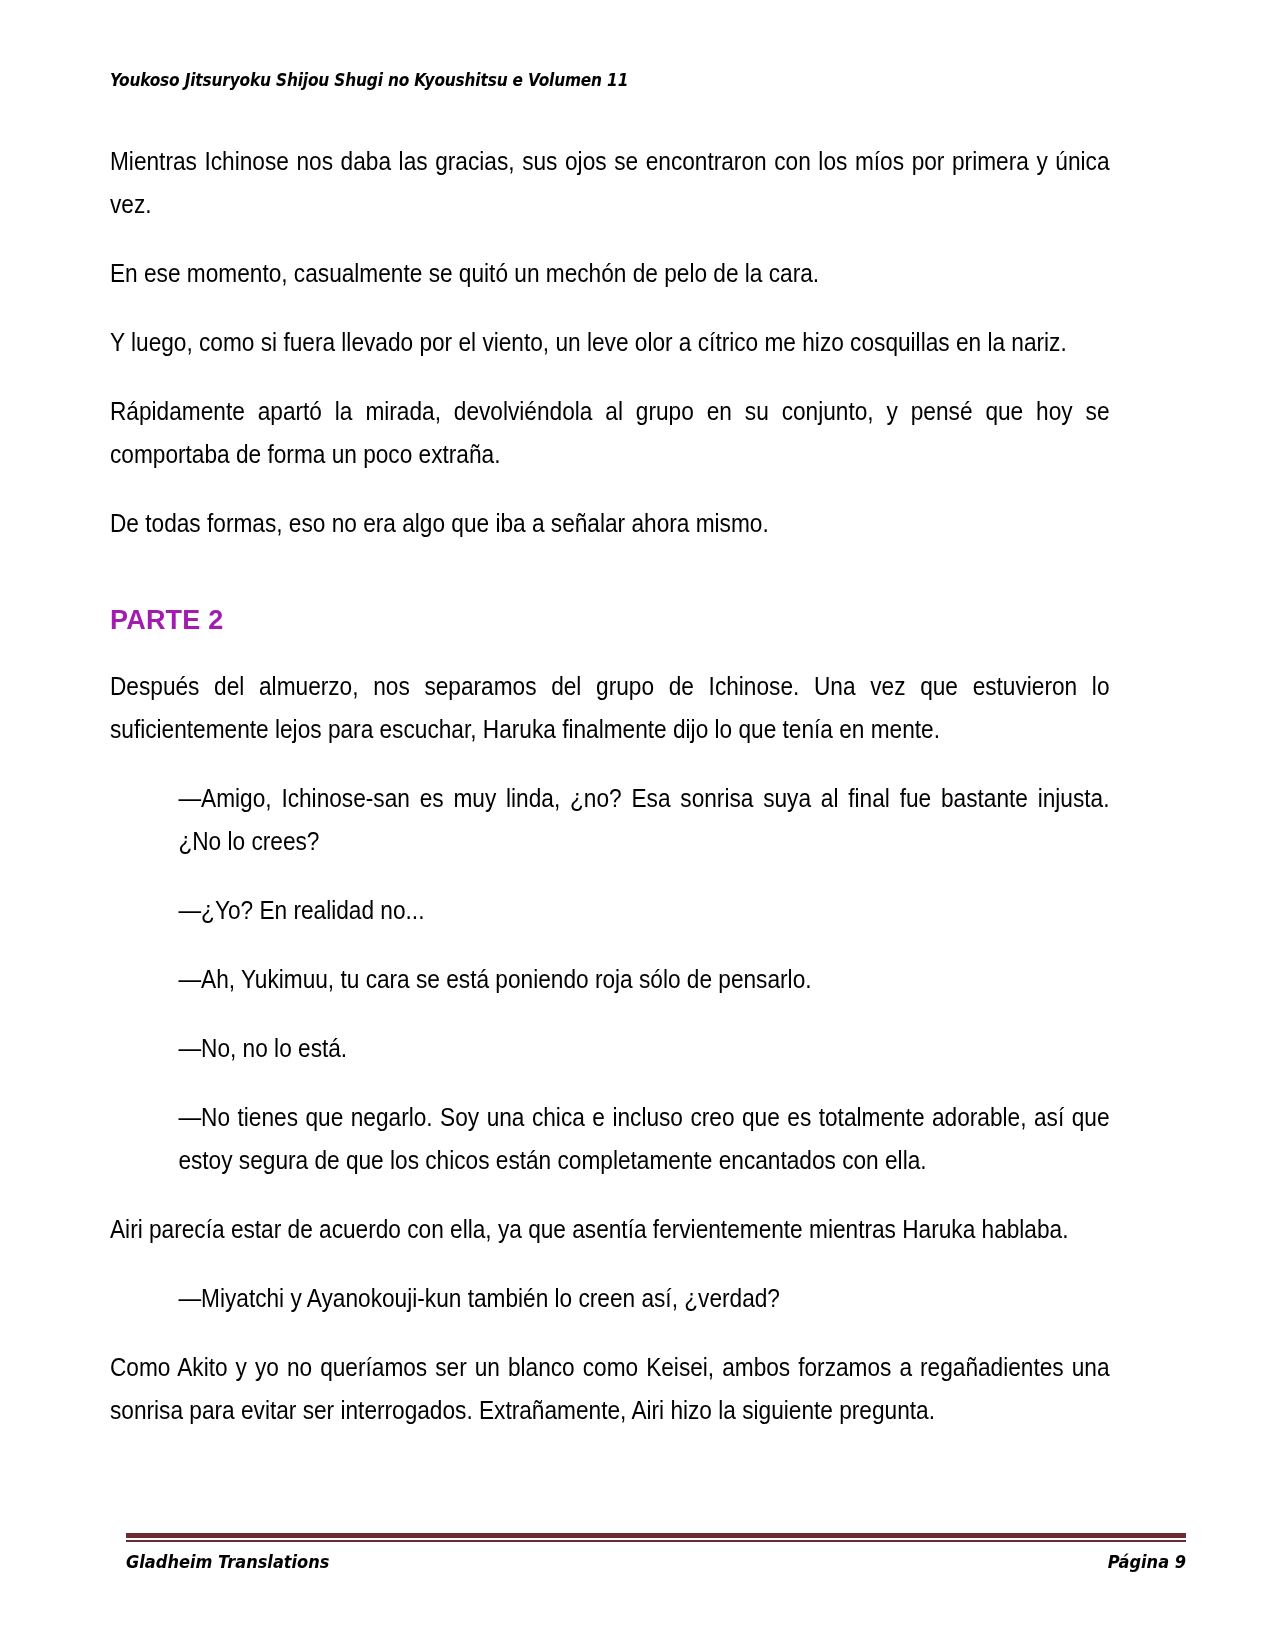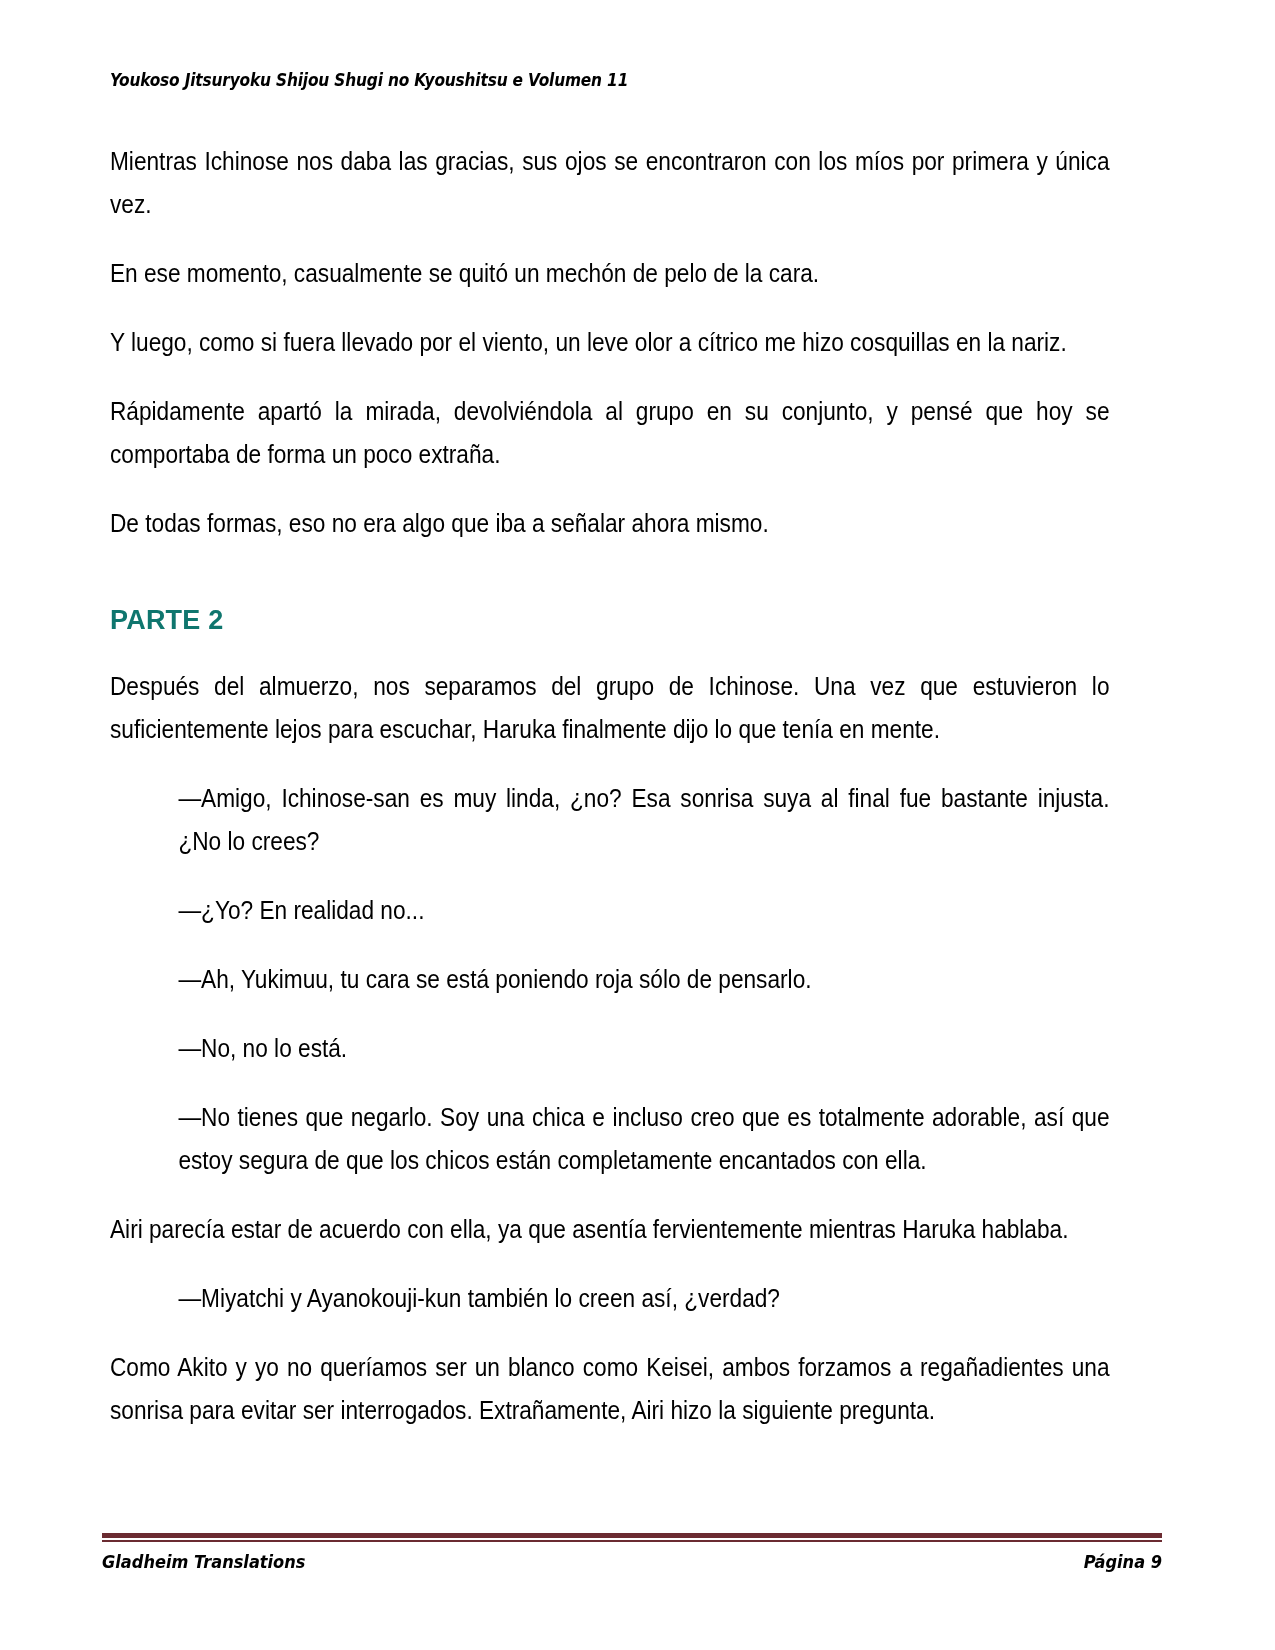--- a/index.html
+++ b/index.html
@@ -89,33 +89,33 @@
   }
 
   
   h2.section-heading {
     margin: 0;
     padding: 0;
     font-family: "Liberation Sans", sans-serif;
     font-weight: bold;
     font-size: 27px;
     line-height: 34px;
-    color: #0f766e;
+    color: #a21caf;
     letter-spacing: 0.2px;
   }
 
   .heading-block {
     margin-top: 58px;
     margin-bottom: 28px;
   }
 
   
   .page-footer {
     position: absolute;
-    left: 102px;
+    left: 126px;
     bottom: 78px;
     width: 1060px;
   }
 
   .footer-rule-thick {
     height: 5px;
     background: #6B2B31;
     width: 100%;
   }
 

